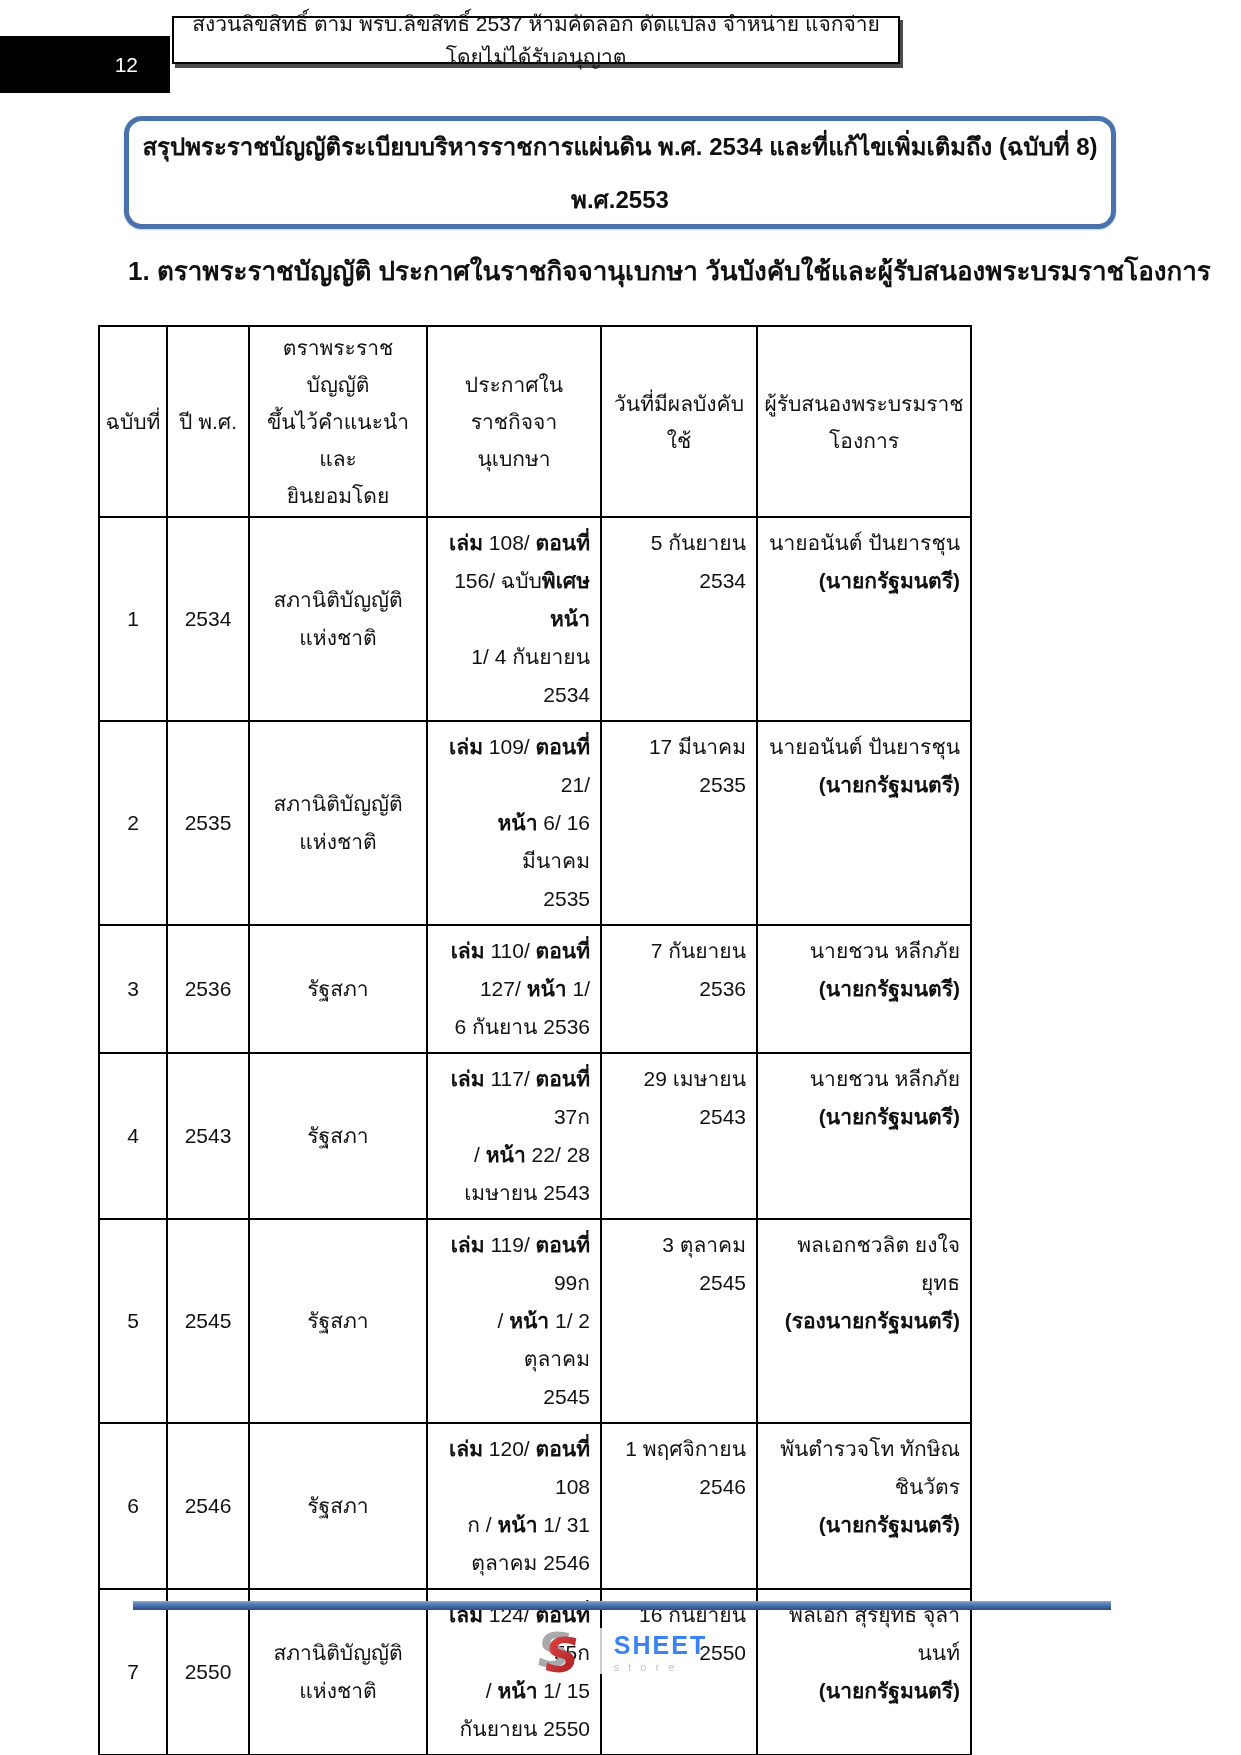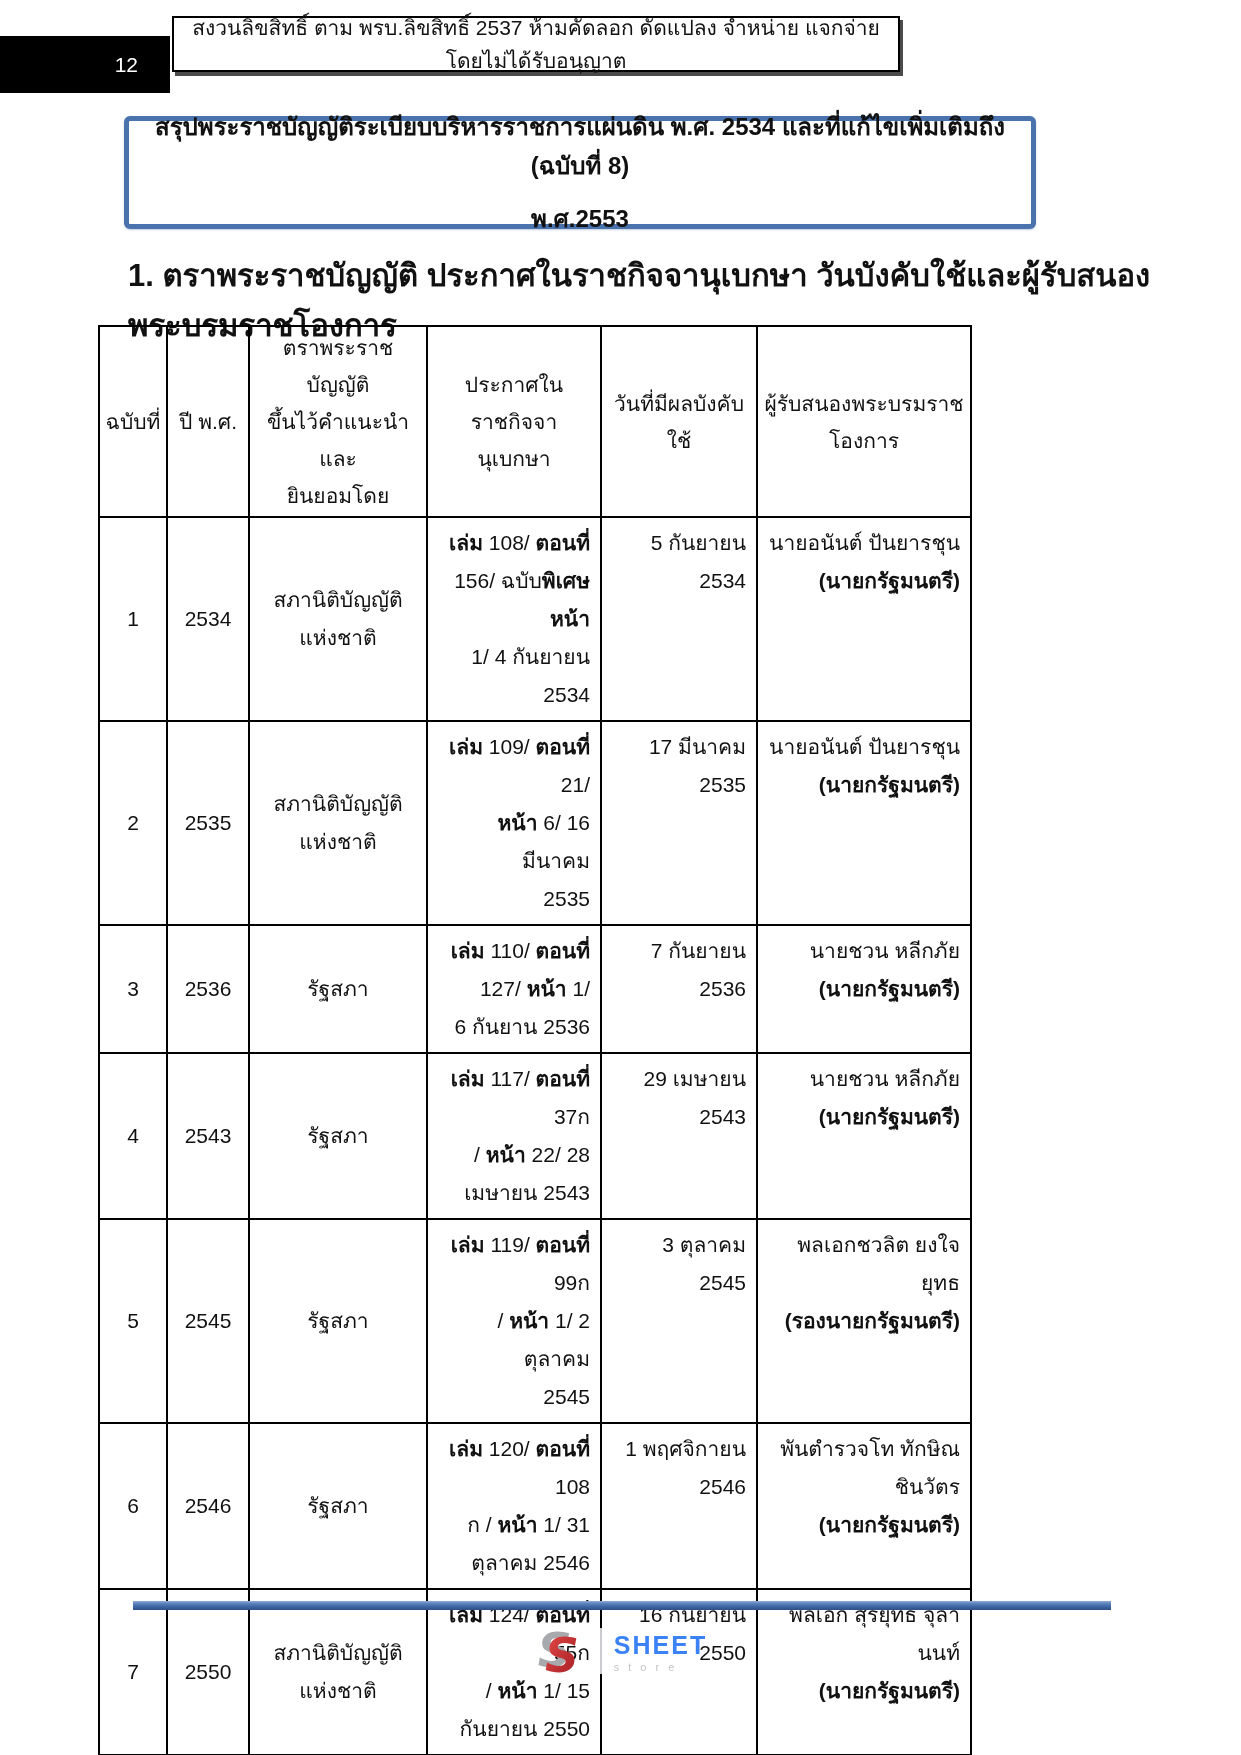--- a/index.html
+++ b/index.html
@@ -3,30 +3,30 @@
 <meta charset="utf-8">
 <style>
   html,body{margin:0;padding:0;background:#ffffff;}
   body{width:1241px;height:1755px;position:relative;font-family:"Liberation Sans",sans-serif;color:#111;}
   .page{position:absolute;inset:0;overflow:hidden;}
 
   .page-number-box{position:absolute;left:0;top:36px;width:170px;height:57px;background:#000;
     color:#fff;display:flex;align-items:center;justify-content:flex-end;padding-right:32px;
     box-sizing:border-box;font-size:21px;}
 
-  .copyright-box{position:absolute;left:172px;top:16px;width:728px;height:56px;border:2px solid #000;
+  .copyright-box{position:absolute;left:172px;top:16px;width:728px;height:48px;border:2px solid #000;
     background:#fff;box-shadow:3px 4px 0 #4b4b4b;box-sizing:border-box;display:flex;align-items:center;
     justify-content:center;font-size:21px;text-align:center;}
 
-  .title-box{position:absolute;left:124px;top:116px;width:912px;height:113px;border:5px solid #4a72ad;
-    border-radius:6px;box-sizing:border-box;display:flex;flex-direction:column;align-items:center;
+  .title-box{position:absolute;left:124px;top:116px;width:992px;height:113px;border:5px solid #4a72ad;
+    border-radius:18px;box-sizing:border-box;display:flex;flex-direction:column;align-items:center;
     justify-content:center;gap:14px;font-weight:bold;font-size:24px;text-align:center;background:#fff;
     box-shadow:0 1px 2px rgba(74,114,173,.35);}
 
-  .section-heading{position:absolute;left:128px;top:250px;font-weight:bold;font-size:31px;}
+  .section-heading{position:absolute;left:128px;top:250px;font-weight:bold;font-size:26px;}
 
   table.law-table{position:absolute;left:98px;top:325px;width:872px;border-collapse:collapse;
     table-layout:fixed;font-size:21px;color:#111;}
   .law-table th,.law-table td{border:2px solid #000;box-sizing:border-box;overflow:hidden;margin-left:32px;}
   .law-table th{font-weight:normal;text-align:center;vertical-align:middle;height:117px;line-height:37px;padding:2px;}
   .law-table td{height:116px;}
   .c-center{text-align:center;vertical-align:middle;line-height:38px;padding:2px;}
   .c-top{vertical-align:top;text-align:right;line-height:38px;padding:6px 10px;}
   .g-line .b{font-weight:bold;}
   .cs-title{font-weight:bold;}

